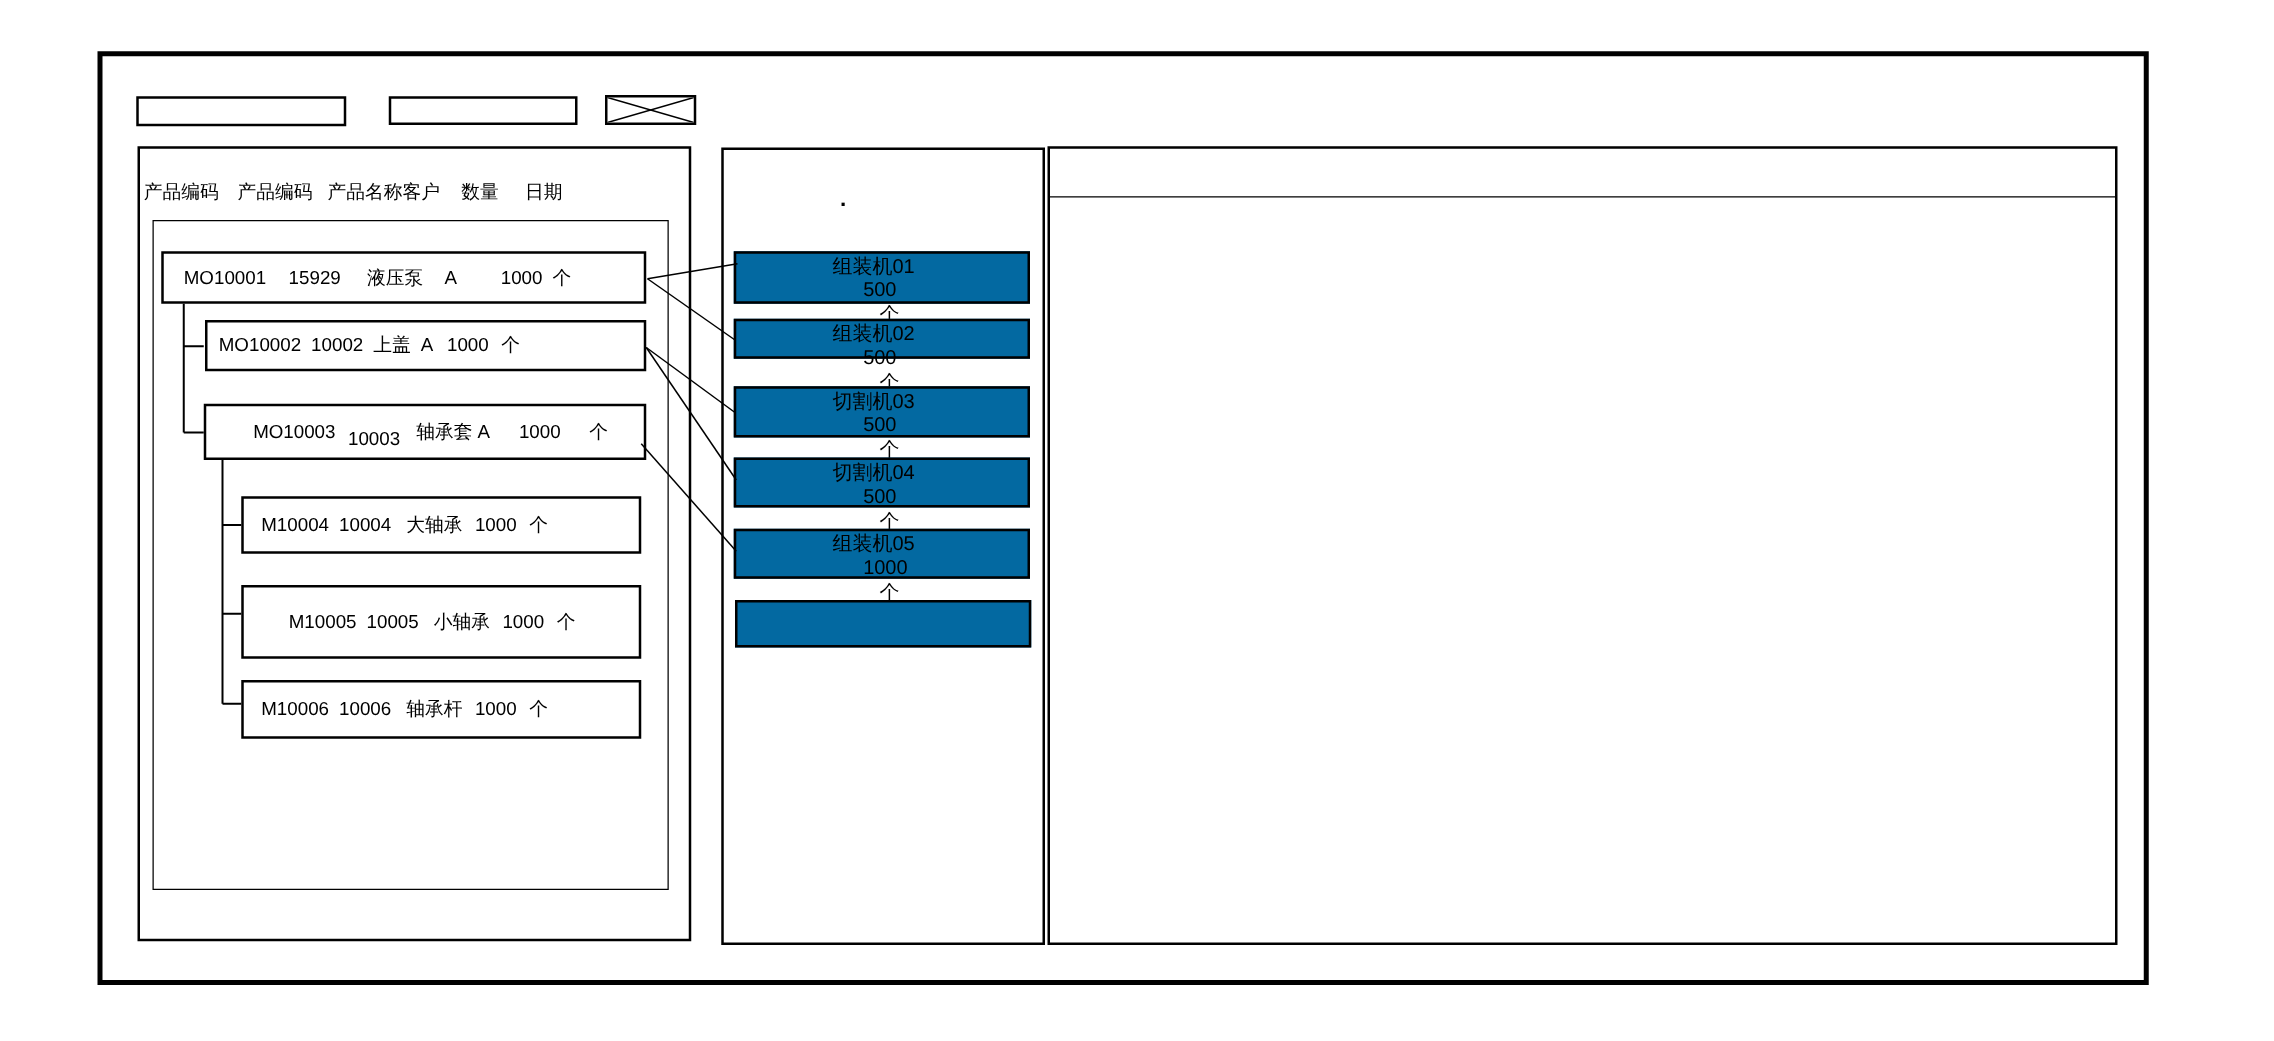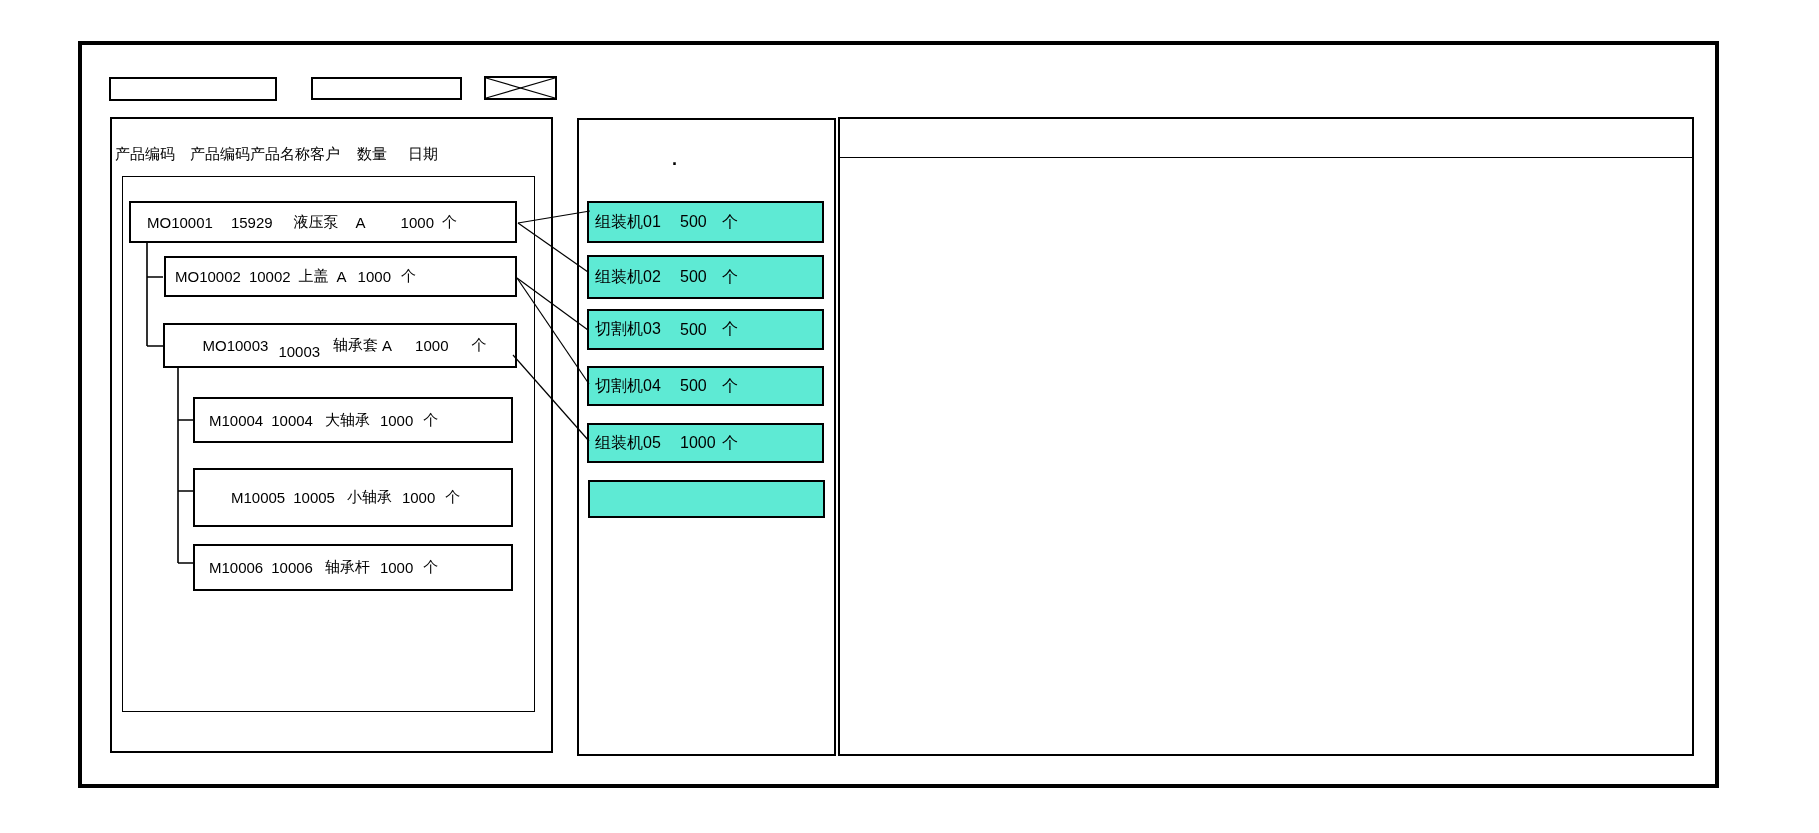--- a/index.html
+++ b/index.html
@@ -15,21 +15,21 @@
   .top-rect { border:2px solid #000; background:#fff; }
   .xbox { border:2px solid #000; background:#fff; }
   .xbox svg { display:block; width:100%; height:100%; }
 
   .panel { border:2px solid #000; background:#fff; }
   .tree-container { border:1.5px solid #000; background:transparent; }
 
   .col-headers { display:flex; font-size:15px; line-height:18px; white-space:nowrap; }
   .col-headers span { display:inline-block; }
   .col-headers span:nth-child(2) { margin-left:15px; }
-  .col-headers span:nth-child(3) { margin-left:0; }
+  .col-headers span:nth-child(3) { margin-left:12px; }
   .col-headers span:nth-child(4) { }
   .col-headers span:nth-child(5) { margin-left:17px; }
   .col-headers span:nth-child(6) { margin-left:21px; }
 
   .tree-row {
     border:2px solid #000; background:#fff; display:flex; align-items:center;
     font-size:15px; white-space:nowrap;
   }
   .tree-row span { display:inline-block; }
   .r1 { padding-left:16px; } .r2 { padding-left:9px; } .r3 { padding-left:9px; }
@@ -44,22 +44,22 @@
   .r2 .f-code { margin-left:8px; } .r2 .f-name { margin-left:8px; }
   .r2 .f-cust { margin-left:8px; } .r2 .f-qty { margin-left:11px; } .r2 .f-unit { margin-left:10px; }
   .r3 .f-code { margin-left:10px;margin-top:11px; } .r3 .f-name { margin-left:13px; }
   .r3 .f-cust { margin-left:4px; } .r3 .f-qty { margin-left:23px; } .r3 .f-unit { margin-left:23px; }
   .r4 .f-code,.r5 .f-code,.r6 .f-code { margin-left:8px; }
   .r4 .f-name,.r5 .f-name,.r6 .f-name { margin-left:12px; }
   .r4 .f-qty,.r5 .f-qty,.r6 .f-qty { margin-left:10px; }
   .r4 .f-unit,.r5 .f-unit,.r6 .f-unit { margin-left:10px; }
 
   .machine-row {
-    border:2px solid #000; background:#5eead4; display:flex; align-items:center;
-    font-size:16px; padding-left:6px; white-space:nowrap;
+    border:2px solid #000; background:#0369a1; display:flex; align-items:center;
+    font-size:16px; padding-left:6px; white-space:nowrap;flex-direction:column;
   }
   .machine-row .m-name { display:inline-block; width:85px; }
   .machine-row .m-qty  { display:inline-block; width:36px; margin-left:0; }
   .machine-row .m-unit { display:inline-block; margin-left:6px; }
 
   .stray-dot { font-size:18px; line-height:18px; font-weight:bold; }
 
   .detail-divider { position:absolute; left:0; top:38px; width:100%; height:0;
     border-top:1.5px solid #000; }
 
@@ -148,21 +148,21 @@
 
   <div class="abs panel" style="left:577px; top:118px; width:259px; height:638px;"></div>
 
   <span class="abs stray-dot" style="left:672px; top:150px;">.</span>
 
   <div class="abs machine-row" style="left:587px; top:201px; width:237px; height:42px;">
     <span class="m-name">组装机01</span>
     <span class="m-qty">500</span>
     <span class="m-unit">个</span>
   </div>
-  <div class="abs machine-row" style="left:587px; top:255px; width:237px; height:44px;">
+  <div class="abs machine-row" style="left:587px; top:255px; width:237px; height:32px;">
     <span class="m-name">组装机02</span>
     <span class="m-qty">500</span>
     <span class="m-unit">个</span>
   </div>
   <div class="abs machine-row" style="left:587px; top:309px; width:237px; height:41px;">
     <span class="m-name">切割机03</span>
     <span class="m-qty">500</span>
     <span class="m-unit">个</span>
   </div>
   <div class="abs machine-row" style="left:587px; top:366px; width:237px; height:40px;">

